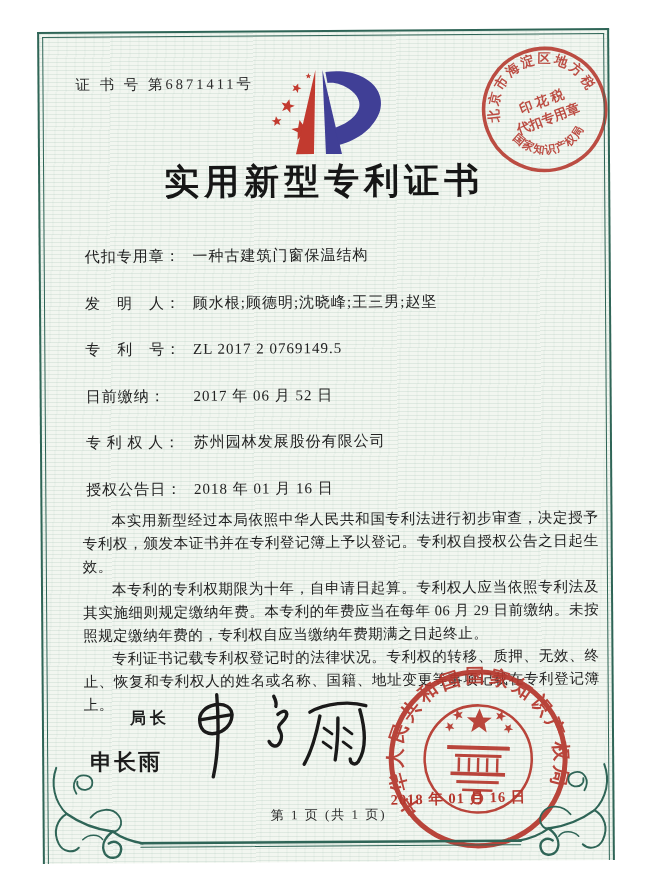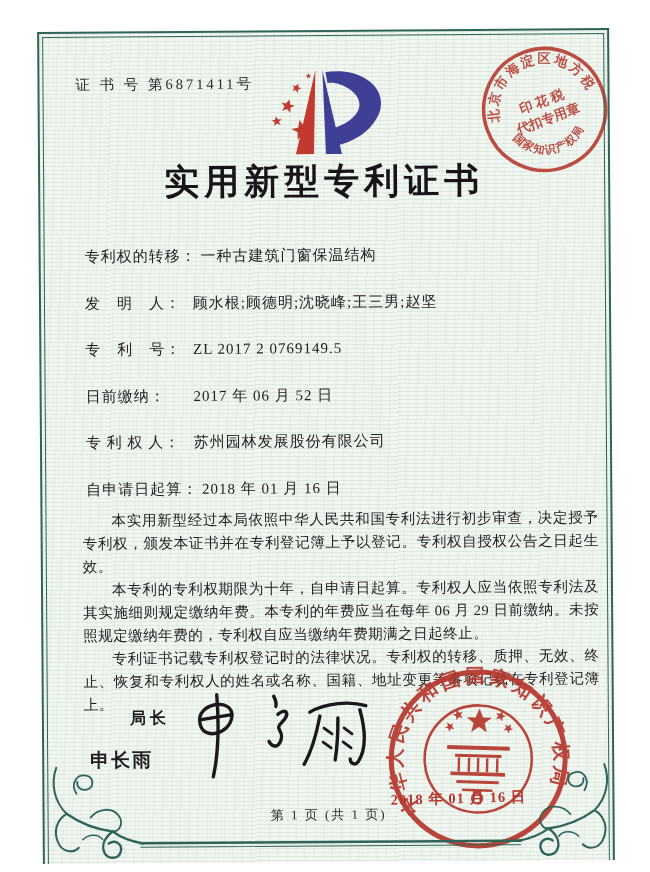--- a/index.html
+++ b/index.html
@@ -42,21 +42,21 @@
   .field-label{display:inline-block;min-width:104px;letter-spacing:1px;}
   .field-value{letter-spacing:1px;}
   .paragraphs{
     position:absolute;left:40px;top:476px;width:516px;
     font-size:14.5px;line-height:23px;color:#222;
     text-align:justify;
   }
   .paragraphs p{margin:0;text-indent:2em;letter-spacing:0.5px;}
   .sig-title{position:absolute;left:46px;top:675px;font-size:16px;font-weight:bold;
     letter-spacing:4px;color:#1d1d1d;font-family:"Liberation Sans",sans-serif;margin-left:40px;}
-  .sig-name{position:absolute;left:46px;top:714px;font-size:19px;font-weight:bold;
+  .sig-name{position:absolute;left:46px;top:714px;font-size:22px;font-weight:bold;
     letter-spacing:2px;color:#1d1d1d;font-family:"Liberation Sans",sans-serif;}
   .signature{position:absolute;left:128px;top:650px;width:205px;height:108px;}
   .office-seal{position:absolute;left:338px;top:632px;width:192px;height:192px;opacity:.92;}
   .seal-date{
     position:absolute;left:332px;top:758px;width:188px;text-align:center;
     font-size:14.5px;font-weight:bold;color:#b5362c;letter-spacing:1px;
     transform:translateX(-12px) rotate(-1deg);white-space:nowrap;
   }
   .footer-page{
     position:absolute;left:0;top:774px;width:100%;text-align:center;
@@ -110,41 +110,41 @@
         <text class="seal-text" x="66" y="62" font-size="13" text-anchor="middle">印 花 税</text>
         <text class="seal-text" x="66" y="80" font-size="13" text-anchor="middle">代扣专用章</text>
       </g>
     </svg>
   </div>
 
   <h1 class="title">实用新型专利证书</h1>
 
   <div class="fields">
     <div class="field-row">
-      <span class="field-label">专利权的转移：</span>
+      <span class="field-label">代扣专用章：</span>
       <span class="field-value">一种古建筑门窗保温结构</span>
     </div>
     <div class="field-row">
       <span class="field-label">发　明　人：</span>
       <span class="field-value">顾水根;顾德明;沈晓峰;王三男;赵坚</span>
     </div>
     <div class="field-row">
       <span class="field-label">专　利　号：</span>
       <span class="field-value">ZL 2017 2 0769149.5</span>
     </div>
     <div class="field-row">
       <span class="field-label">日前缴纳：</span>
       <span class="field-value">2017 年 06 月 52 日</span>
     </div>
     <div class="field-row">
       <span class="field-label">专 利 权 人：</span>
       <span class="field-value">苏州园林发展股份有限公司</span>
     </div>
     <div class="field-row">
-      <span class="field-label">自申请日起算：</span>
+      <span class="field-label">授权公告日：</span>
       <span class="field-value">2018 年 01 月 16 日</span>
     </div>
   </div>
 
   <div class="paragraphs">
     <p>本实用新型经过本局依照中华人民共和国专利法进行初步审查，决定授予专利权，颁发本证书并在专利登记簿上予以登记。专利权自授权公告之日起生效。</p>
     <p>本专利的专利权期限为十年，自申请日起算。专利权人应当依照专利法及其实施细则规定缴纳年费。本专利的年费应当在每年 06 月 29 日前缴纳。未按照规定缴纳年费的，专利权自应当缴纳年费期满之日起终止。</p>
     <p>专利证书记载专利权登记时的法律状况。专利权的转移、质押、无效、终止、恢复和专利权人的姓名或名称、国籍、地址变更等事项记载在专利登记簿上。</p>
   </div>
 

